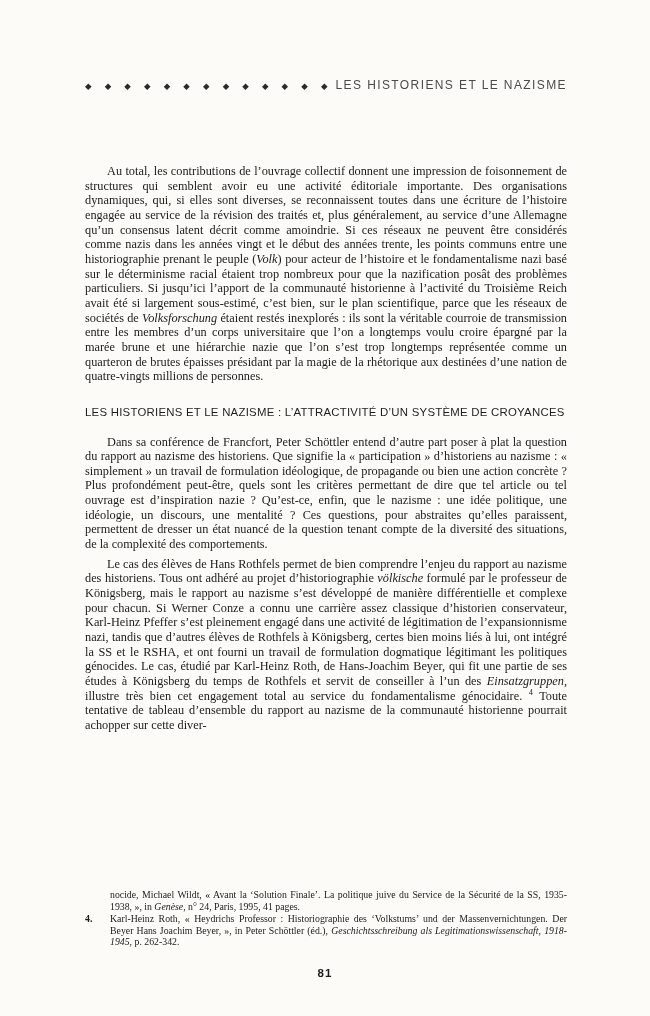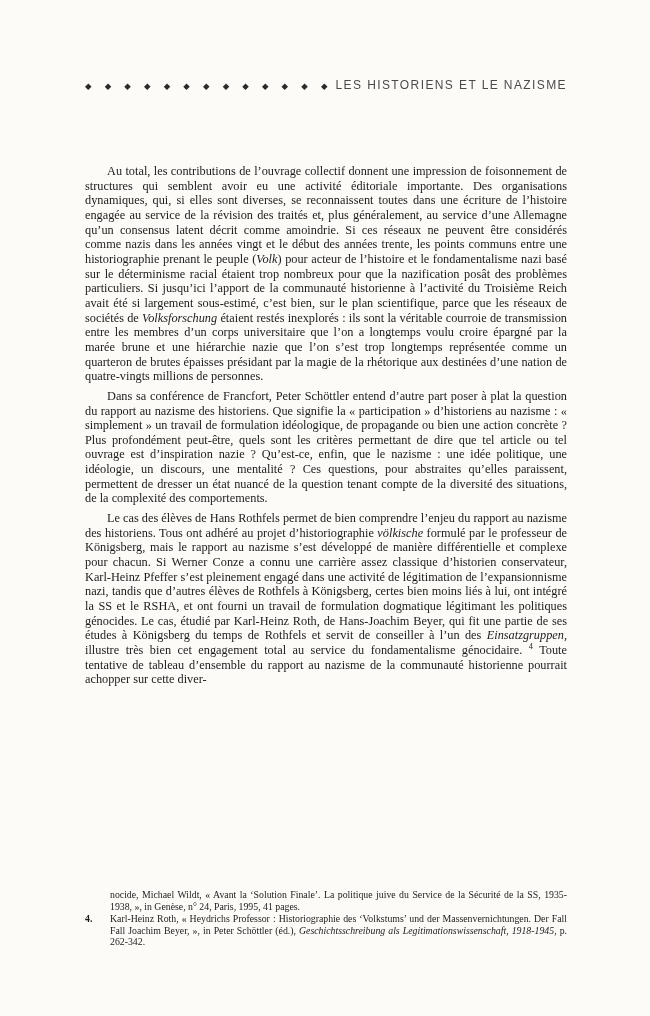--- a/index.html
+++ b/index.html
@@ -95,29 +95,31 @@
 <div class="page">
 
   <header class="running-head">
     <span class="diamonds">◆ ◆ ◆ ◆ ◆ ◆ ◆ ◆ ◆ ◆ ◆ ◆ ◆</span>
     <span class="running-title">LES HISTORIENS ET LE NAZISME</span>
   </header>
 
   <main class="body-text">
     <p class="para"><span>Au total, les contributions de l’ouvrage collectif donnent une impression de foisonnement de structures qui semblent avoir eu une activité éditoriale importante. Des organisations dynamiques, qui, si elles sont diverses, se reconnaissent toutes dans une écriture de l’histoire engagée au service de la révision des traités et, plus généralement, au service d’une Allemagne qu’un consensus latent décrit comme amoindrie. Si ces réseaux ne peuvent être considérés comme nazis dans les années vingt et le début des années trente, les points communs entre une historiographie prenant le peuple (</span><span style="font-style: italic;">Volk</span><span>) pour acteur de l’histoire et le fondamentalisme nazi basé sur le déterminisme racial étaient trop nombreux pour que la nazification posât des problèmes particuliers. Si jusqu’ici l’apport de la communauté historienne à l’activité du Troisième Reich avait été si largement sous-estimé, c’est bien, sur le plan scientifique, parce que les réseaux de sociétés de </span><span style="font-style: italic;">Volksforschung</span><span> étaient restés inexplorés : ils sont la véritable courroie de transmission entre les membres d’un corps universitaire que l’on a longtemps voulu croire épargné par la marée brune et une hiérarchie nazie que l’on s’est trop longtemps représentée comme un quarteron de brutes épaisses présidant par la magie de la rhétorique aux destinées d’une nation de quatre-vingts millions de personnes.</span></p>
 
+    <h2 class="section-heading">LES HISTORIENS ET LE NAZISME : L’ATTRACTIVITÉ D’UN SYSTÈME DE CROYANCES</h2>
 
     <p class="para"><span>Dans sa conférence de Francfort, Peter Schöttler entend d’autre part poser à plat la question du rapport au nazisme des historiens. Que signifie la « participation » d’historiens au nazisme : « simplement » un travail de formulation idéologique, de propagande ou bien une action concrète ? Plus profondément peut-être, quels sont les critères permettant de dire que tel article ou tel ouvrage est d’inspiration nazie ? Qu’est-ce, enfin, que le nazisme : une idée politique, une idéologie, un discours, une mentalité ? Ces questions, pour abstraites qu’elles paraissent, permettent de dresser un état nuancé de la question tenant compte de la diversité des situations, de la complexité des comportements.</span></p>
 
     <p class="para"><span>Le cas des élèves de Hans Rothfels permet de bien comprendre l’enjeu du rapport au nazisme des historiens. Tous ont adhéré au projet d’historiographie </span><span style="font-style: italic;">völkische</span><span> formulé par le professeur de Königsberg, mais le rapport au nazisme s’est développé de manière différentielle et complexe pour chacun. Si Werner Conze a connu une carrière assez classique d’historien conservateur, Karl-Heinz Pfeffer s’est pleinement engagé dans une activité de légitimation de l’expansionnisme nazi, tandis que d’autres élèves de Rothfels à Königsberg, certes bien moins liés à lui, ont intégré la SS et le RSHA, et ont fourni un travail de formulation dogmatique légitimant les politiques génocides. Le cas, étudié par Karl-Heinz Roth, de Hans-Joachim Beyer, qui fit une partie de ses études à Königsberg du temps de Rothfels et servit de conseiller à l’un des </span><span style="font-style: italic;">Einsatzgruppen,</span><span> illustre très bien cet engagement total au service du fondamentalisme génocidaire. </span><sup>4</sup><span> Toute tentative de tableau d’ensemble du rapport au nazisme de la communauté historienne pourrait achopper sur cette diver-</span></p>
   </main>
 
   <footer class="footnotes">
-    <p class="footnote continuation"><span>nocide, Michael Wildt, « Avant la ‘Solution Finale’. La politique juive du Service de la Sécurité de la SS, 1935-1938, », in </span><span style="">Genèse</span><span>, n° 24, Paris, 1995, 41 pages.</span></p>
+    <p class="footnote continuation"><span>nocide, Michael Wildt, « Avant la ‘Solution Finale’. La politique juive du Service de la Sécurité de la SS, 1935-1938, », in </span><span style="font-style: italic;">Genèse</span><span>, n° 24, Paris, 1995, 41 pages.</span></p>
 
     <p class="footnote numbered">
       <span class="fn-number">4.</span>
-      <span class="fn-text"><span>Karl-Heinz Roth, « Heydrichs Professor : Historiographie des ‘Volkstums’ und der Massenvernichtungen. Der Fall Fall Joachim Beyer, », in Peter Schöttler (éd.), </span><span style="font-style: italic;">Geschichtsschreibung als Legitimationswissenschaft, 1918-1945</span><span>, p. 262-342.</span></span>
+      <span class="fn-text"><span>Karl-Heinz Roth, « Heydrichs Professor : Historiographie des ‘Volkstums’ und der Massenvernichtungen. Der Beyer Hans Joachim Beyer, », in Peter Schöttler (éd.), </span><span style="font-style: italic;">Geschichtsschreibung als Legitimationswissenschaft, 1918-1945</span><span>, p. 262-342.</span></span>
     </p>
   </footer>
 
+  <div class="page-number">81</div>
 
 </div>
 
 </body></html>

